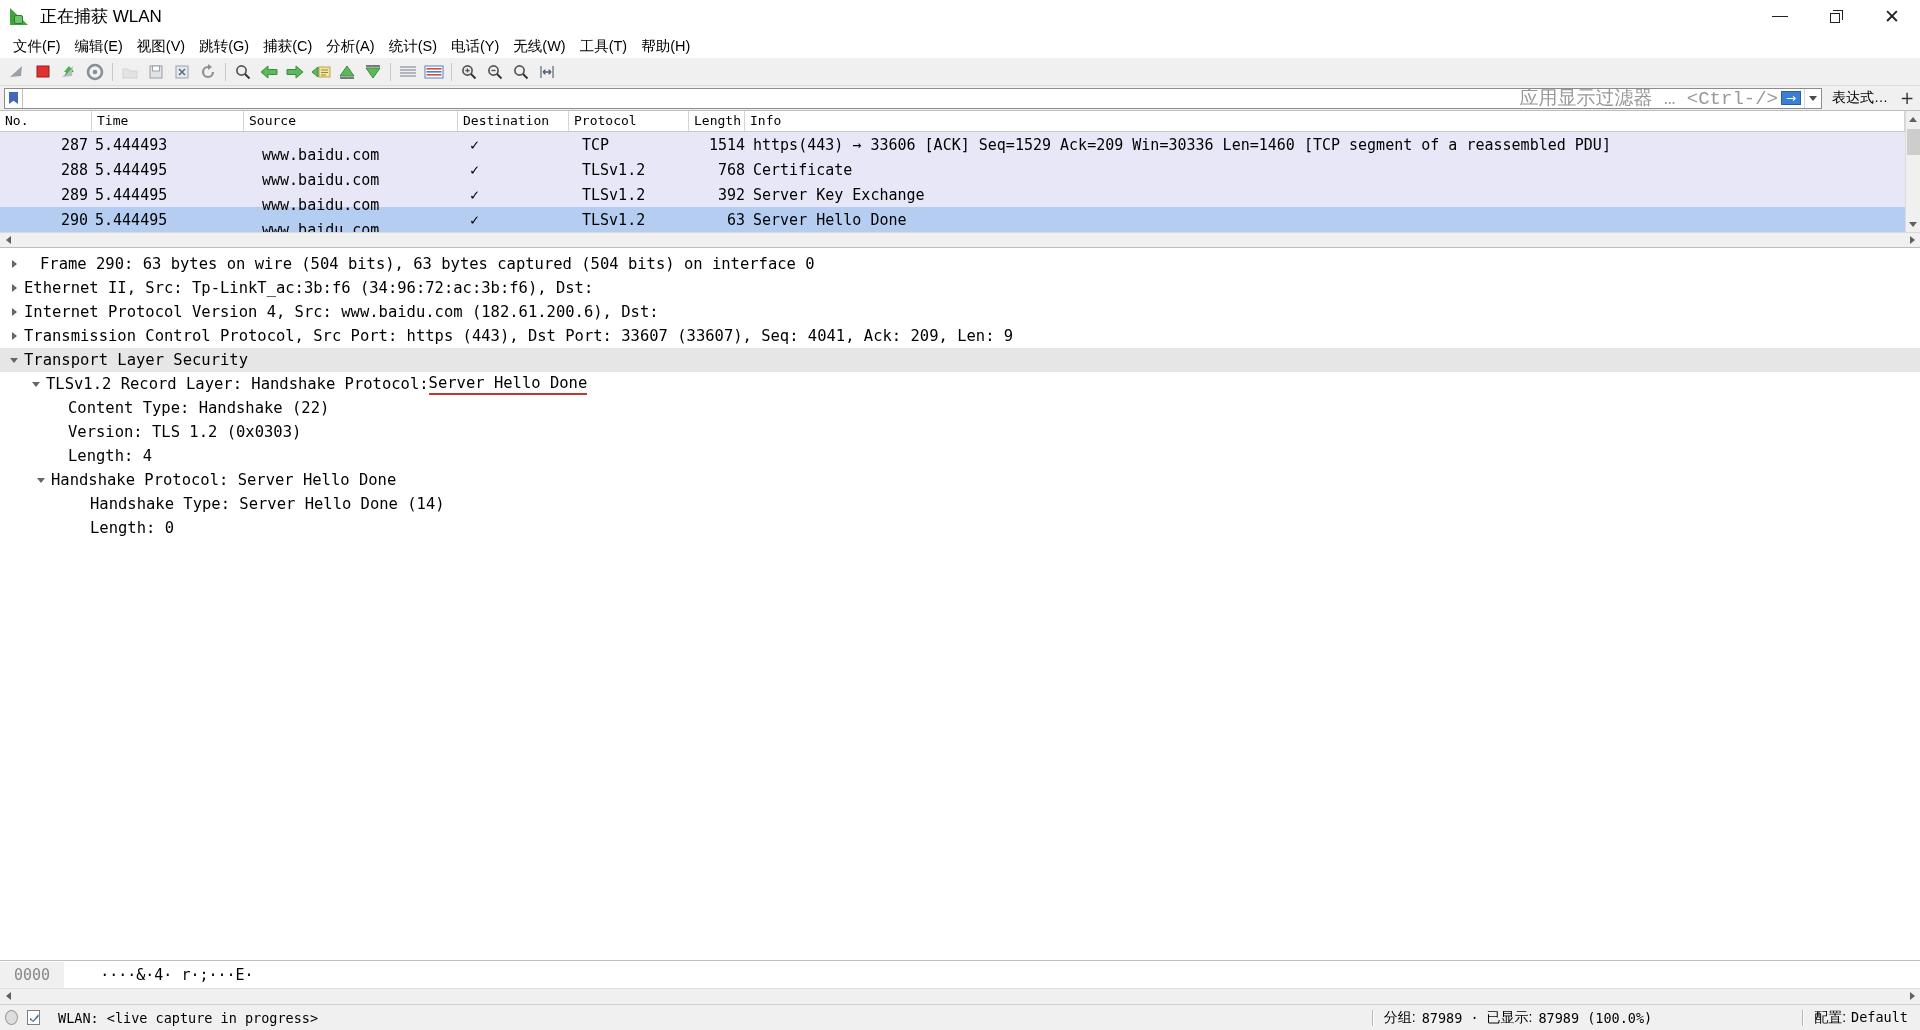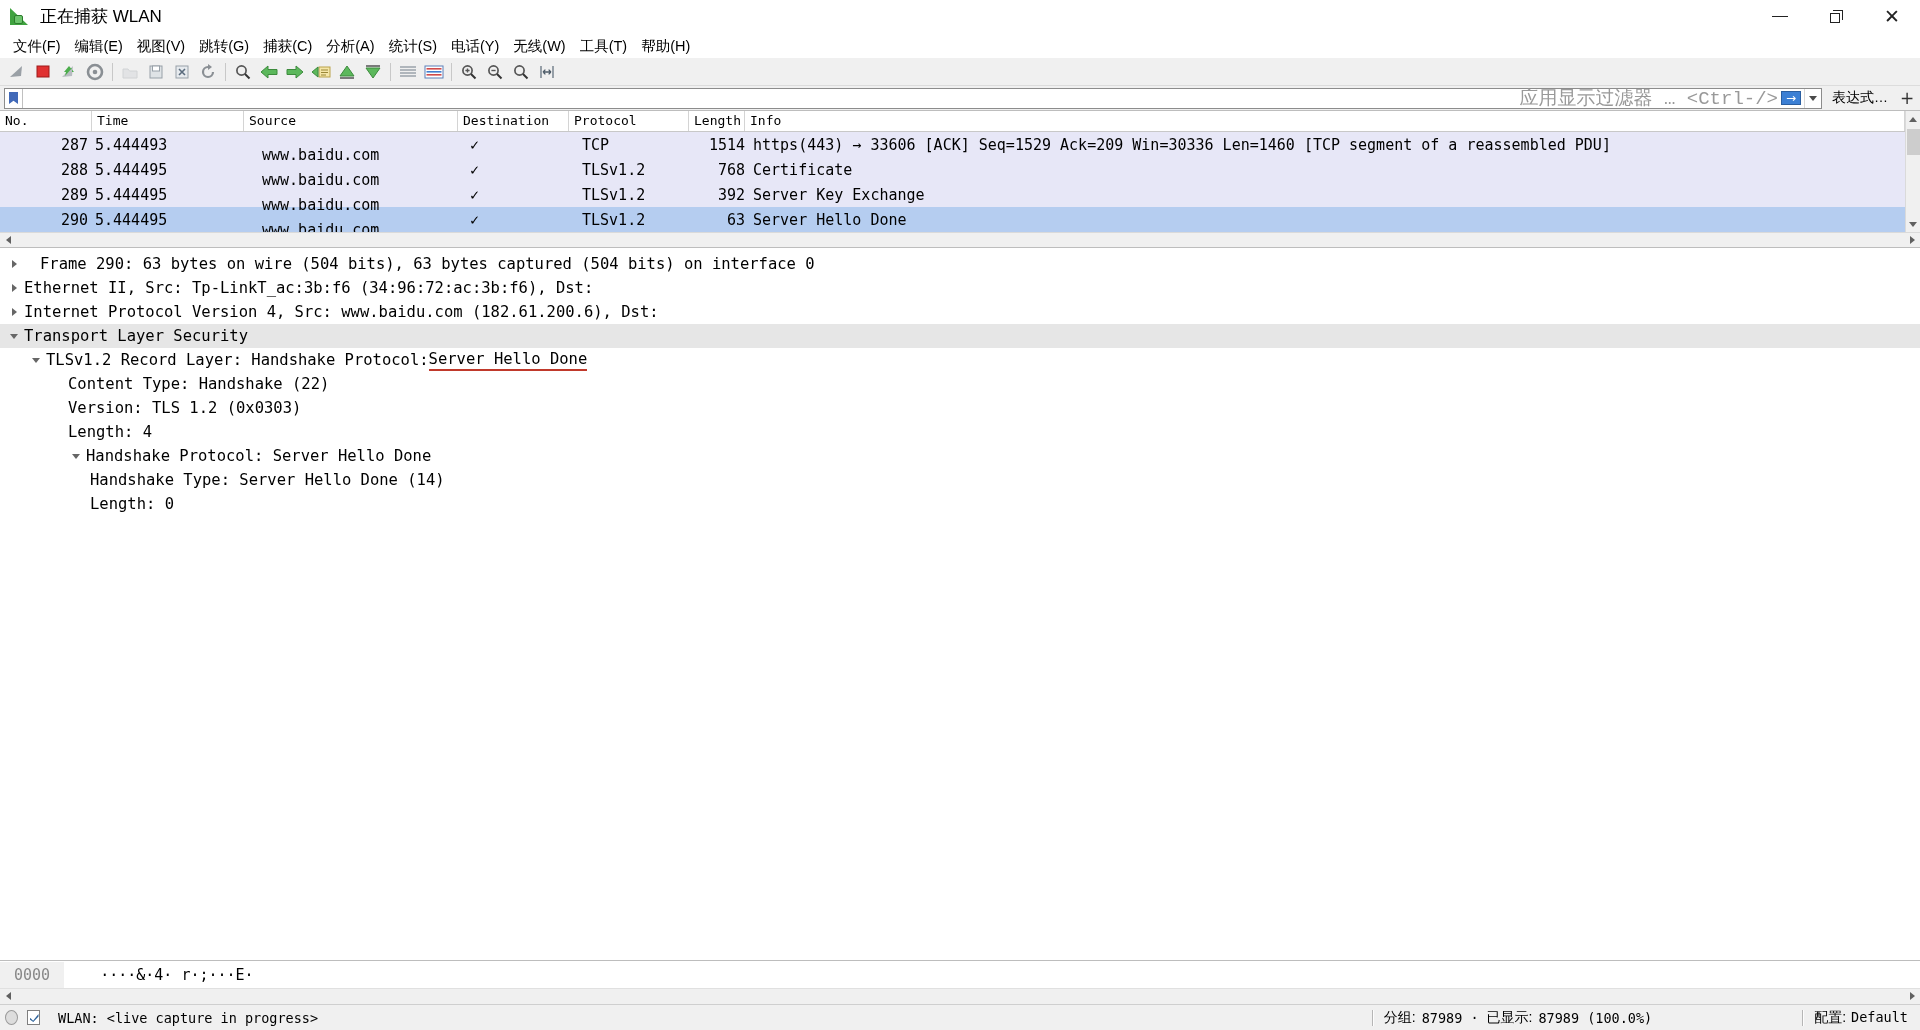--- a/index.html
+++ b/index.html
@@ -642,20 +642,26 @@
         <span class="tlabel">Ethernet II, Src: Tp-LinkT_ac:3b:f6 (34:96:72:ac:3b:f6), Dst:</span>
         <span class="redaction" style="width: 286px; margin-left: 8px;"></span>
       </div>
       <div class="trow" style="padding-left: 6px;">
         <div class="twist">
           <div class="tw-right"></div>
         </div>
         <span class="tlabel">Internet Protocol Version 4, Src: www.baidu.com (182.61.200.6), Dst:</span>
         <span class="redaction" style="width: 252px; margin-left: 8px;"></span>
       </div>
+      <div class="trow" style="padding-left: 6px;">
+        <div class="twist">
+          <div class="tw-right"></div>
+        </div>
+        <span class="tlabel">Transmission Control Protocol, Src Port: https (443), Dst Port: 33607 (33607), Seq: 4041, Ack: 209, Len: 9</span>
+      </div>
       <div class="trow hl" style="padding-left: 6px;">
         <div class="twist">
           <div class="tw-down"></div>
         </div>
         <span class="tlabel">Transport Layer Security</span>
       </div>
       <div class="trow" style="padding-left: 28px;">
         <div class="twist">
           <div class="tw-down"></div>
         </div>
@@ -667,21 +673,21 @@
         <span class="tlabel">Content Type: Handshake (22)</span>
       </div>
       <div class="trow" style="padding-left: 50px;">
         <div class="twist"></div>
         <span class="tlabel">Version: TLS 1.2 (0x0303)</span>
       </div>
       <div class="trow" style="padding-left: 50px;">
         <div class="twist"></div>
         <span class="tlabel">Length: 4</span>
       </div>
-      <div class="trow" style="padding-left: 68px;">
+      <div class="trow" style="padding-left: 33px;">
         <div class="twist">
           <div class="tw-down"></div>
         </div>
         <span class="tlabel">Handshake Protocol: Server Hello Done</span>
       </div>
       <div class="trow" style="padding-left: 72px;">
         <div class="twist"></div>
         <span class="tlabel">Handshake Type: Server Hello Done (14)</span>
       </div>
       <div class="trow" style="padding-left: 72px;">

